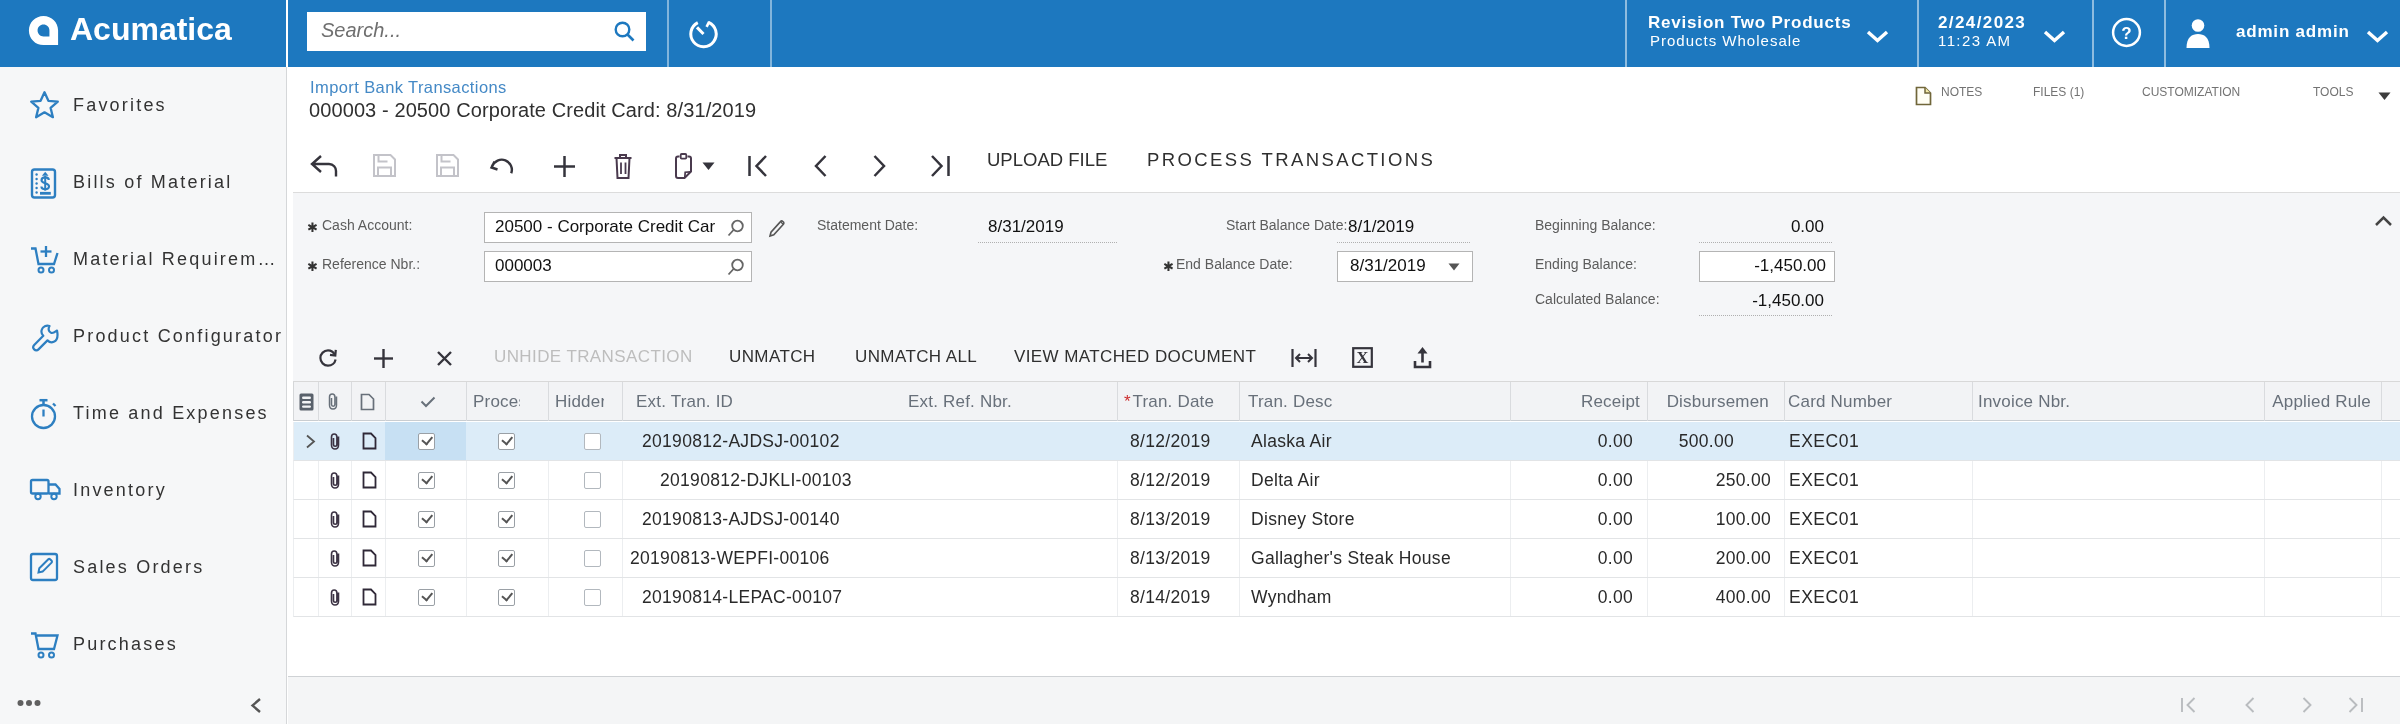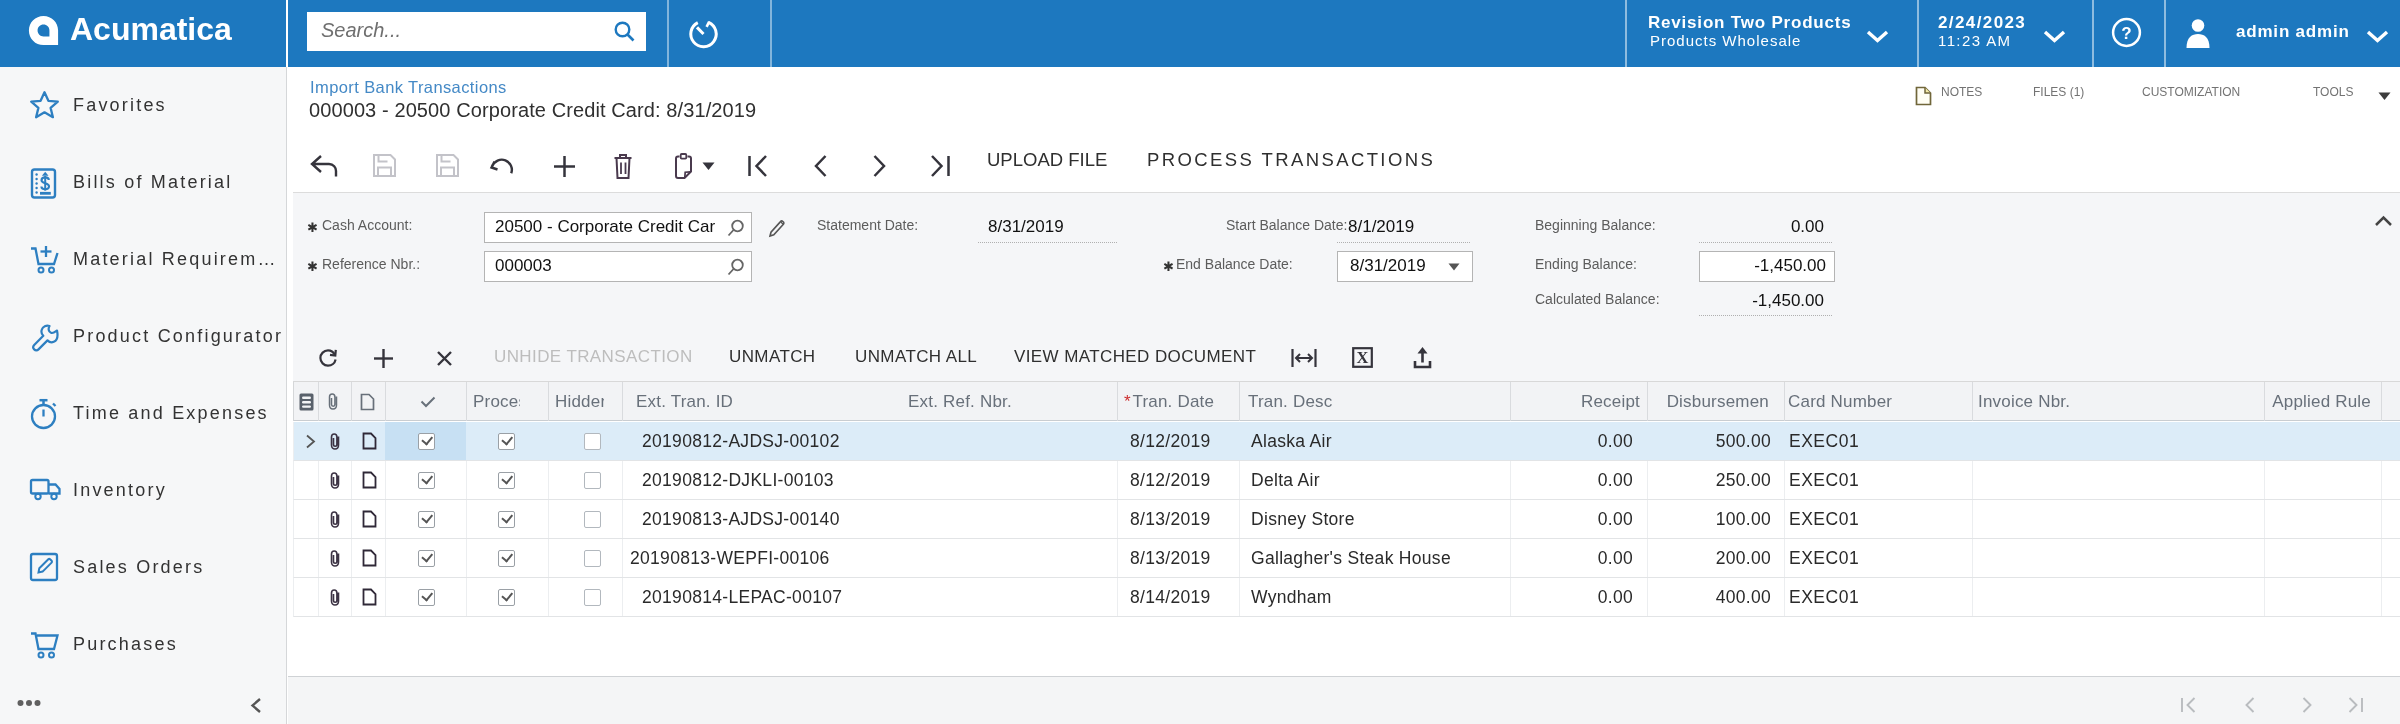--- a/index.html
+++ b/index.html
@@ -388,21 +388,21 @@
       <svg class="abs" style="left:68px; top:10px;" width="15" height="18" viewBox="0 0 15 18">
             <path d="M1.5 1.5 L9 1.5 L13.5 6 L13.5 16.5 L1.5 16.5 Z" fill="none" stroke="#2f2837" stroke-width="1.8"></path>
           </svg>
       <div class="cb on" style="left:124px;"></div>
       <div class="cb on" style="left:204px;"></div>
       <div class="cb" style="left:290px;"></div>
       <div class="gc" style="left:348px;">20190812-AJDSJ-00102</div>
       <div class="gc" style="left:836px;">8/12/2019</div>
       <div class="gc" style="left:957px;">Alaska Air</div>
       <div class="gc num" style="left:1216px; width:123px;">0.00</div>
-      <div class="gc num" style="left:1353px; width:124px;">500.00</div>
+      <div class="gc num" style="left:1316px; width:124px;">500.00</div>
       <div class="gc" style="left:1495px; letter-spacing:0.5px;">EXEC01</div>
       </div>
       <div class="grow" style="top:394px;">
       <svg class="abs" style="left:35px; top:10px;" width="13" height="19" viewBox="0 0 13 19">
             <path d="M9.5 4.5 L9.5 13 C9.5 15.5 8 17 6 17 C4 17 2.5 15.5 2.5 13 L2.5 5 C2.5 3.3 3.6 2 5.2 2 C6.8 2 7.9 3.3 7.9 5 L7.9 12.5 C7.9 13.5 7.2 14.2 6.2 14.2 C5.2 14.2 4.5 13.5 4.5 12.5 L4.5 6" fill="none" stroke="#3c3344" stroke-width="1.6"></path>
           </svg>
       <svg class="abs" style="left:68px; top:10px;" width="15" height="18" viewBox="0 0 15 18">
             <path d="M1.5 1.5 L9 1.5 L13.5 6 L13.5 16.5 L1.5 16.5 Z" fill="none" stroke="#2f2837" stroke-width="1.8"></path>
           </svg>
       <div class="cb on" style="left:124px;"></div>
@@ -415,21 +415,21 @@
       <div class="rcol-b" style="left:254px;"></div>
       <div class="rcol-b" style="left:328px;"></div>
       <div class="rcol-b" style="left:823px;"></div>
       <div class="rcol-b" style="left:945px;"></div>
       <div class="rcol-b" style="left:1216px;"></div>
       <div class="rcol-b" style="left:1353px;"></div>
       <div class="rcol-b" style="left:1490px;"></div>
       <div class="rcol-b" style="left:1678px;"></div>
       <div class="rcol-b" style="left:1970px;"></div>
       <div class="rcol-b" style="left:2087px;"></div>
-      <div class="gc" style="left:348px;">20190812-DJKLI-00103</div>
+      <div class="gc" style="left:366px;">20190812-DJKLI-00103</div>
       <div class="gc" style="left:836px;">8/12/2019</div>
       <div class="gc" style="left:957px;">Delta Air</div>
       <div class="gc num" style="left:1216px; width:123px;">0.00</div>
       <div class="gc num" style="left:1353px; width:124px;">250.00</div>
       <div class="gc" style="left:1495px; letter-spacing:0.5px;">EXEC01</div>
       </div>
       <div class="grow" style="top:433px;">
       <svg class="abs" style="left:35px; top:10px;" width="13" height="19" viewBox="0 0 13 19">
             <path d="M9.5 4.5 L9.5 13 C9.5 15.5 8 17 6 17 C4 17 2.5 15.5 2.5 13 L2.5 5 C2.5 3.3 3.6 2 5.2 2 C6.8 2 7.9 3.3 7.9 5 L7.9 12.5 C7.9 13.5 7.2 14.2 6.2 14.2 C5.2 14.2 4.5 13.5 4.5 12.5 L4.5 6" fill="none" stroke="#3c3344" stroke-width="1.6"></path>
           </svg>

